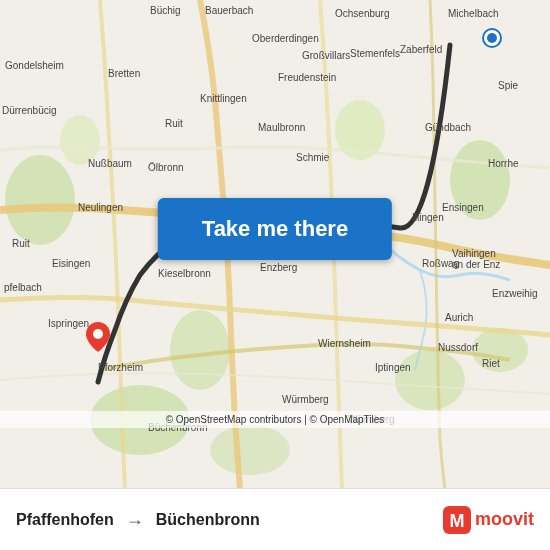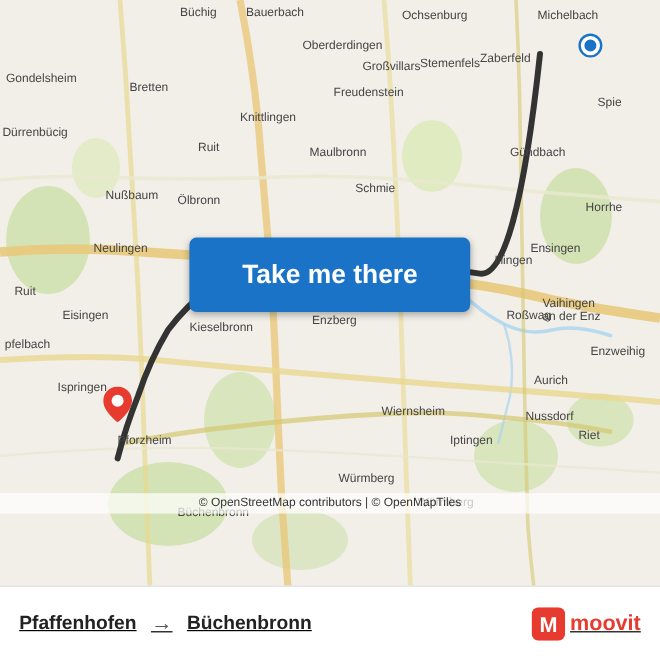--- a/index.html
+++ b/index.html
@@ -64,21 +64,20 @@
       position: absolute;
       bottom: 0;
       left: 0;
       right: 0;
       height: 62px;
       background: white;
       display: flex;
       align-items: center;
       padding: 0 16px;
       border-top: 1px solid #ddd;
-      text-decoration: underline;
     }
 
     #from-label {
       font-size: 16px;
       font-weight: bold;
       color: #222;
       flex: 0 0 auto;
     }
 
     #arrow-icon {
@@ -197,21 +196,21 @@
   <div class="map-label" style="left:278px; top:72px">Freudenstein</div>
   <div class="map-label" style="left:2px; top:105px">Dürrenbücig</div>
   <div class="map-label" style="left:200px; top:93px">Knittlingen</div>
   <div class="map-label" style="left:498px; top:80px">Spie</div>
   <div class="map-label" style="left:258px; top:122px">Maulbronn</div>
   <div class="map-label" style="left:165px; top:118px">Ruit</div>
   <div class="map-label" style="left:88px; top:158px">Nußbaum</div>
   <div class="map-label" style="left:425px; top:122px">Gündbach</div>
   <div class="map-label" style="left:148px; top:162px">Ölbronn</div>
   <div class="map-label" style="left:296px; top:152px">Schmie</div>
-  <div class="map-label" style="left:488px; top:168px">Horrhe</div>
+  <div class="map-label" style="left:488px; top:158px">Horrhe</div>
   <div class="map-label" style="left:78px; top:202px">Neulingen</div>
   <div class="map-label" style="left:215px; top:218px">Dürn</div>
   <div class="map-label" style="left:315px; top:218px">Mühlacker</div>
   <div class="map-label" style="left:412px; top:212px">Illingen</div>
   <div class="map-label" style="left:12px; top:238px">Ruit</div>
   <div class="map-label" style="left:442px; top:202px">Ensingen</div>
   <div class="map-label" style="left:52px; top:258px">Eisingen</div>
   <div class="map-label" style="left:452px; top:248px">Vaihingen<br>an der Enz</div>
   <div class="map-label" style="left:4px; top:282px">pfelbach</div>
   <div class="map-label" style="left:422px; top:258px">Roßwag</div>

